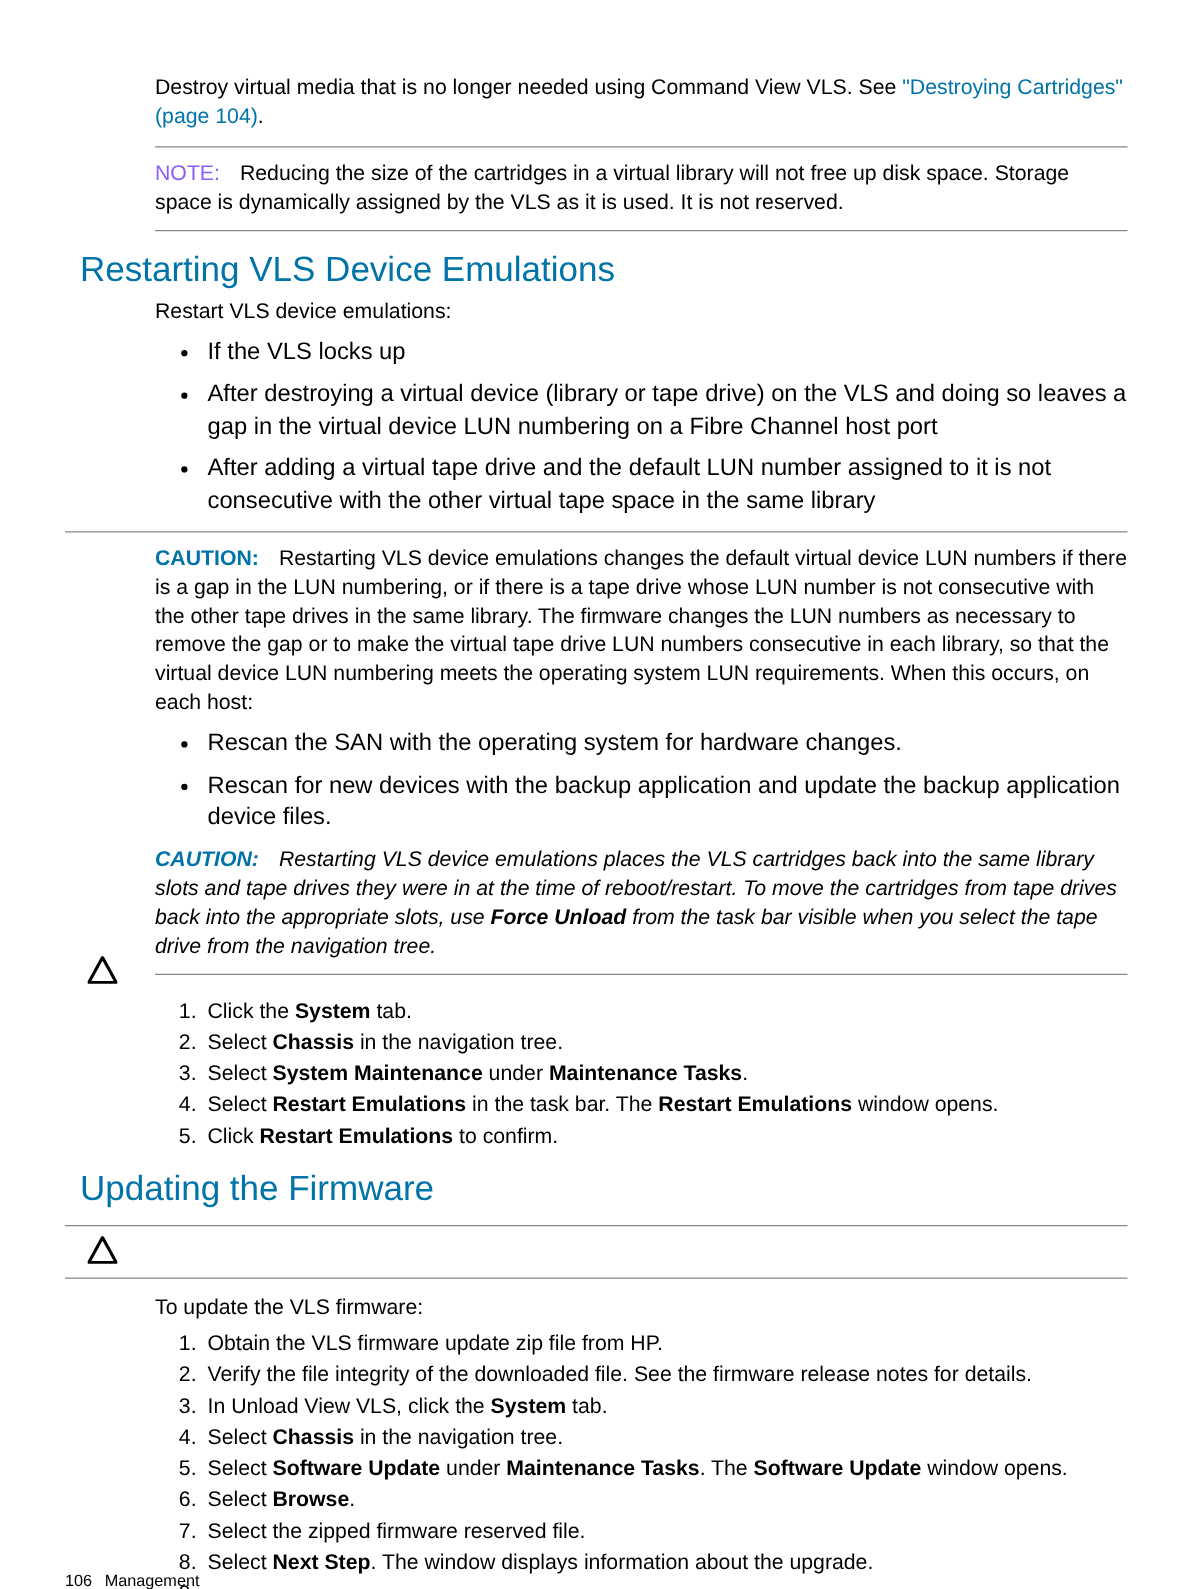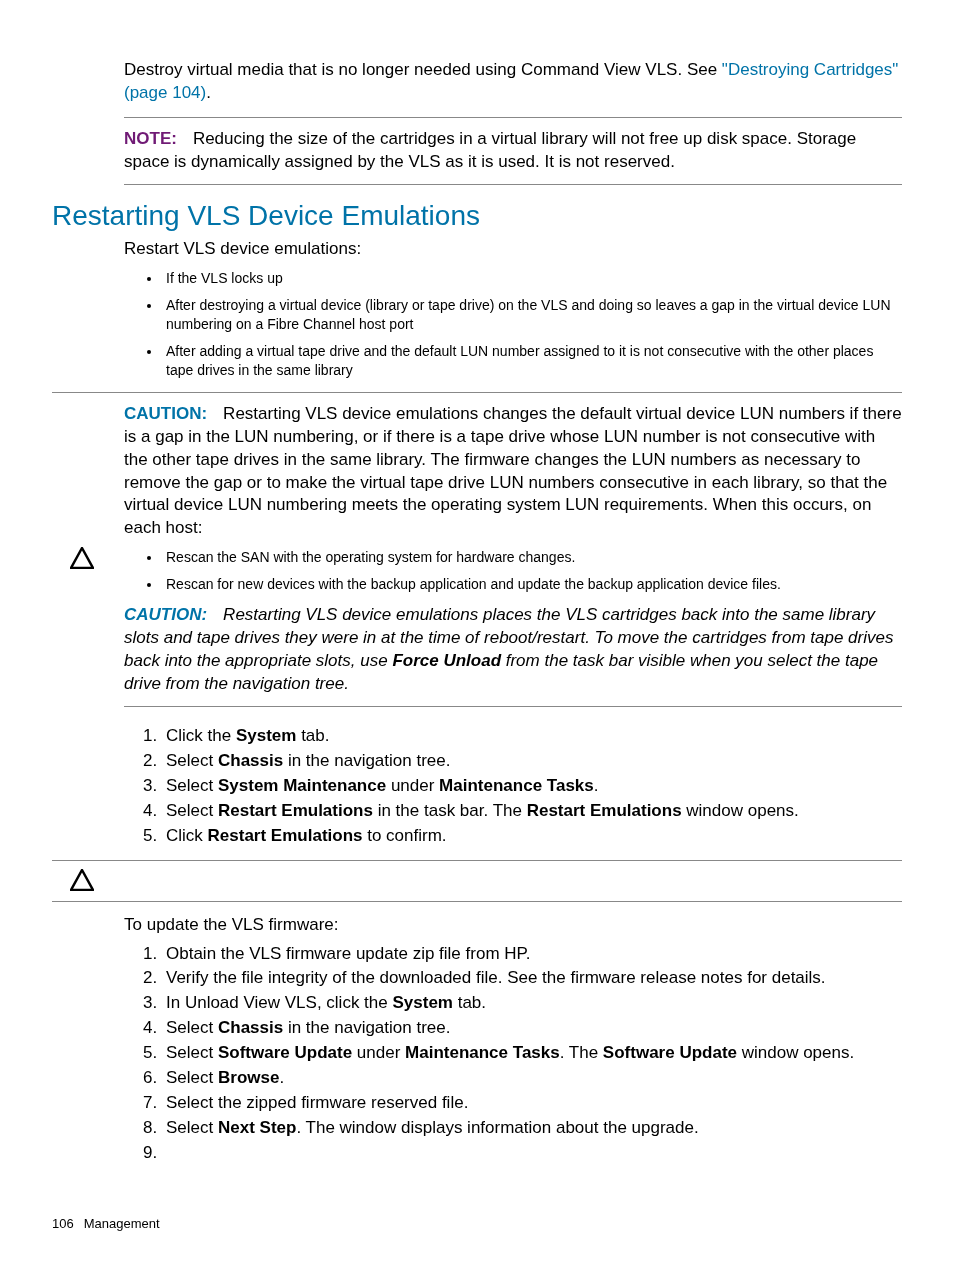--- a/index.html
+++ b/index.html
@@ -15,21 +15,21 @@
     width: 954px;
     min-height: 1271px;
     padding: 55px 52px 20px 52px;
     box-sizing: border-box;
     position: relative;
   }
   .h1 {
     font-size: 28px;
     font-weight: 400;
     color: #0073a8;
-    margin: 14px 0 6px 0;
+    margin: 14px 0 6px 12px;
     line-height: 1.2;
     font-family: Arial, Helvetica, sans-serif;
   }
   .body-indent {
     margin-left: 72px;
   }
   .para {
     font-size: 17px;
     line-height: 1.35;
     margin: 4px 0;
@@ -38,34 +38,34 @@
     color: #0073a8;
   }
   .rule-row {
     border-top: 1px solid #888;
     border-bottom: 1px solid #888;
     padding: 6px 0 6px 0;
     margin: 12px 0 12px 0;
   }
   .caution-row {
     display: flex;
-    align-items: center;
+    align-items: flex-end;
     border-top: 1px solid #888;
     margin-top: 12px;
     padding-top: 6px;
   }
   .caution-rule-bottom {
     border-bottom: 1px solid #888;
     padding-bottom: 6px;
     margin-bottom: 12px;
     font-style: italic;
   }
   .note-label {
-    font-weight: 700;
-    color: #701a75;
+    font-weight: 400;
+    color: #8b5cf6;
     margin-right: 16px;
   }
   .caution-label {
     font-weight: 700;
     color: #0073a8;
     margin-right: 16px;
   }
   .caution-icon-col {
     width: 72px;
     flex: 0 0 72px;
@@ -75,21 +75,21 @@
   }
   .caution-content {
     flex: 1;
   }
   ul.bullets {
     list-style: disc;
     padding-left: 38px;
     margin: 6px 0;
   }
   ul.bullets li {
-    font-size: 14px;
+    font-size: 19px;
     line-height: 1.35;
     margin: 8px 0;
     padding-left: 4px;
   }
   ol.steps {
     padding-left: 38px;
     margin: 6px 0;
   }
   ol.steps li {
     font-size: 17px;
@@ -128,21 +128,21 @@
     </div>
   </div>
 
   <h2 class="h1">Restarting VLS Device Emulations</h2>
 
   <div class="body-indent">
     <p class="para">Restart VLS device emulations:</p>
     <ul class="bullets">
       <li>If the VLS locks up</li>
       <li>After destroying a virtual device (library or tape drive) on the VLS and doing so leaves a gap in the virtual device LUN numbering on a Fibre Channel host port</li>
-      <li>After adding a virtual tape drive and the default LUN number assigned to it is not consecutive with the other places tape drives in the same library</li>
+      <li>After adding a virtual tape drive and the default LUN number assigned to it is not consecutive with the other virtual tape space in the same library</li>
     </ul>
   </div>
 
   <div class="caution-row">
     <div class="caution-icon-col">
       <span class="tri">
         <svg width="24" height="22" viewBox="0 0 24 22">
             <path d="M12 1 L23 21 L1 21 Z" fill="none" stroke="#000" stroke-width="2.5" stroke-linejoin="round"></path>
           </svg>
       </span>
@@ -167,20 +167,21 @@
   <div class="body-indent">
     <ol class="steps">
       <li><span>Click the </span><span class="bold">System</span><span> tab.</span></li>
       <li><span>Select </span><span class="bold">Chassis</span><span> in the navigation tree.</span></li>
       <li><span>Select </span><span class="bold">System Maintenance</span><span> under </span><span class="bold">Maintenance Tasks</span><span>.</span></li>
       <li><span>Select </span><span class="bold">Restart Emulations</span><span> in the task bar. The </span><span class="bold">Restart Emulations</span><span> window opens.</span></li>
       <li><span>Click </span><span class="bold">Restart Emulations</span><span> to confirm.</span></li>
     </ol>
   </div>
 
+  <h2 class="h1">Updating the Firmware</h2>
 
   <div class="caution-row caution-rule-bottom" style="margin-left:0px">
     <div class="caution-icon-col">
       <span class="tri">
         <svg width="24" height="22" viewBox="0 0 24 22">
             <path d="M12 1 L23 21 L1 21 Z" fill="none" stroke="#000" stroke-width="2.5" stroke-linejoin="round"></path>
           </svg>
       </span>
     </div>
   </div>

